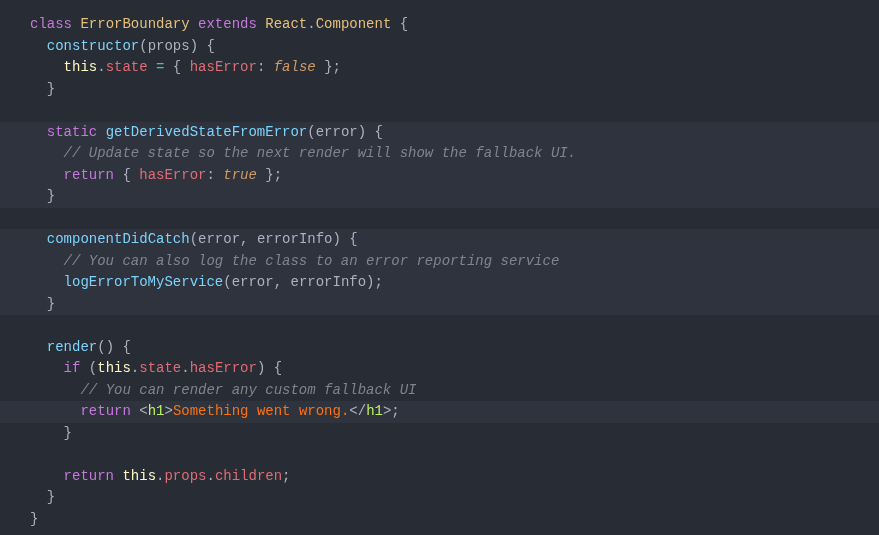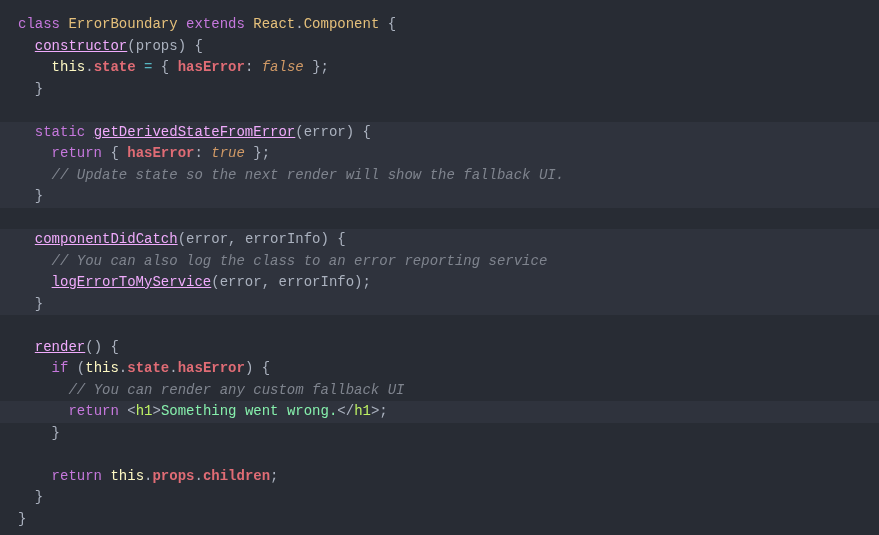--- a/index.html
+++ b/index.html
@@ -13,50 +13,50 @@
       font-size: 14px;
       line-height: 21.5px;
       width: 879px;
       height: 535px;
       overflow: hidden;
       color: #abb2bf;
       padding-top: 14px;
     }
     .line {
       white-space: pre;
-      padding-left: 18px;
+      padding-left: 30px;
     }
     .block-hl {
       background: #2f333d;
     }
     .tok-kw { color: #c678dd; }
     .tok-cls { color: #e5c07b; }
-    .tok-fn { color: #f0abfc; text-decoration: underline; }
+    .tok-fn { color: #7dd3fc; }
     .tok-param { color: #abb2bf; }
-    .tok-prop { color: #e06c75; font-weight: bold; }
+    .tok-prop { color: #e06c75; }
     .tok-this { color: #fef9c3; }
     .tok-punct { color: #abb2bf; }
     .tok-op { color: #56b6c2; }
     .tok-bool { color: #d19a66; font-style: italic; }
     .tok-comment { color: #7f848e; font-style: italic; }
-    .tok-str { color: #86efac; text-align: right; }
+    .tok-str { color: #f97316; text-align: right; }
     .tok-tag { color: #bef264; }
   </style>
 </head>
 <body>
 
 <div id="code-container">
     <div class="line"><span></span><span class="tok-kw">class</span><span> </span><span class="tok-cls">ErrorBoundary</span><span> </span><span class="tok-kw">extends</span><span> </span><span class="tok-cls">React</span><span class="tok-punct">.</span><span class="tok-cls">Component</span><span> </span><span class="tok-punct">{</span></div>
     <div class="line"><span>  </span><span class="tok-fn">constructor</span><span class="tok-punct">(</span><span class="tok-param">props</span><span class="tok-punct">)</span><span> </span><span class="tok-punct">{</span></div>
     <div class="line"><span>    </span><span class="tok-this">this</span><span class="tok-punct">.</span><span class="tok-prop">state</span><span> </span><span class="tok-op">=</span><span> </span><span class="tok-punct">{</span><span> </span><span class="tok-prop">hasError</span><span class="tok-punct">:</span><span> </span><span class="tok-bool">false</span><span> </span><span class="tok-punct">};</span></div>
     <div class="line"><span>  </span><span class="tok-punct">}</span></div>
     <div class="line">&nbsp;</div>
     <div class="line block-hl"><span>  </span><span class="tok-kw">static</span><span> </span><span class="tok-fn">getDerivedStateFromError</span><span class="tok-punct">(</span><span class="tok-param">error</span><span class="tok-punct">)</span><span> </span><span class="tok-punct">{</span></div>
+    <div class="line block-hl"><span>    </span><span class="tok-comment">// Update state so the next render will show the fallback UI.</span></div>
     <div class="line block-hl"><span>    </span><span class="tok-kw">return</span><span> </span><span class="tok-punct">{</span><span> </span><span class="tok-prop">hasError</span><span class="tok-punct">:</span><span> </span><span class="tok-bool">true</span><span> </span><span class="tok-punct">};</span></div>
-    <div class="line block-hl"><span>    </span><span class="tok-comment">// Update state so the next render will show the fallback UI.</span></div>
     <div class="line block-hl"><span>  </span><span class="tok-punct">}</span></div>
     <div class="line">&nbsp;</div>
     <div class="line block-hl"><span>  </span><span class="tok-fn">componentDidCatch</span><span class="tok-punct">(</span><span class="tok-param">error</span><span class="tok-punct">,</span><span> </span><span class="tok-param">errorInfo</span><span class="tok-punct">)</span><span> </span><span class="tok-punct">{</span></div>
     <div class="line block-hl"><span>    </span><span class="tok-comment">// You can also log the class to an error reporting service</span></div>
     <div class="line block-hl"><span>    </span><span class="tok-fn">logErrorToMyService</span><span class="tok-punct">(</span><span class="tok-param">error</span><span class="tok-punct">,</span><span> </span><span class="tok-param">errorInfo</span><span class="tok-punct">);</span></div>
     <div class="line block-hl"><span>  </span><span class="tok-punct">}</span></div>
     <div class="line">&nbsp;</div>
     <div class="line"><span>  </span><span class="tok-fn">render</span><span class="tok-punct">()</span><span> </span><span class="tok-punct">{</span></div>
     <div class="line"><span>    </span><span class="tok-kw">if</span><span> </span><span class="tok-punct">(</span><span class="tok-this">this</span><span class="tok-punct">.</span><span class="tok-prop">state</span><span class="tok-punct">.</span><span class="tok-prop">hasError</span><span class="tok-punct">)</span><span> </span><span class="tok-punct">{</span></div>
     <div class="line"><span>      </span><span class="tok-comment">// You can render any custom fallback UI</span></div>

